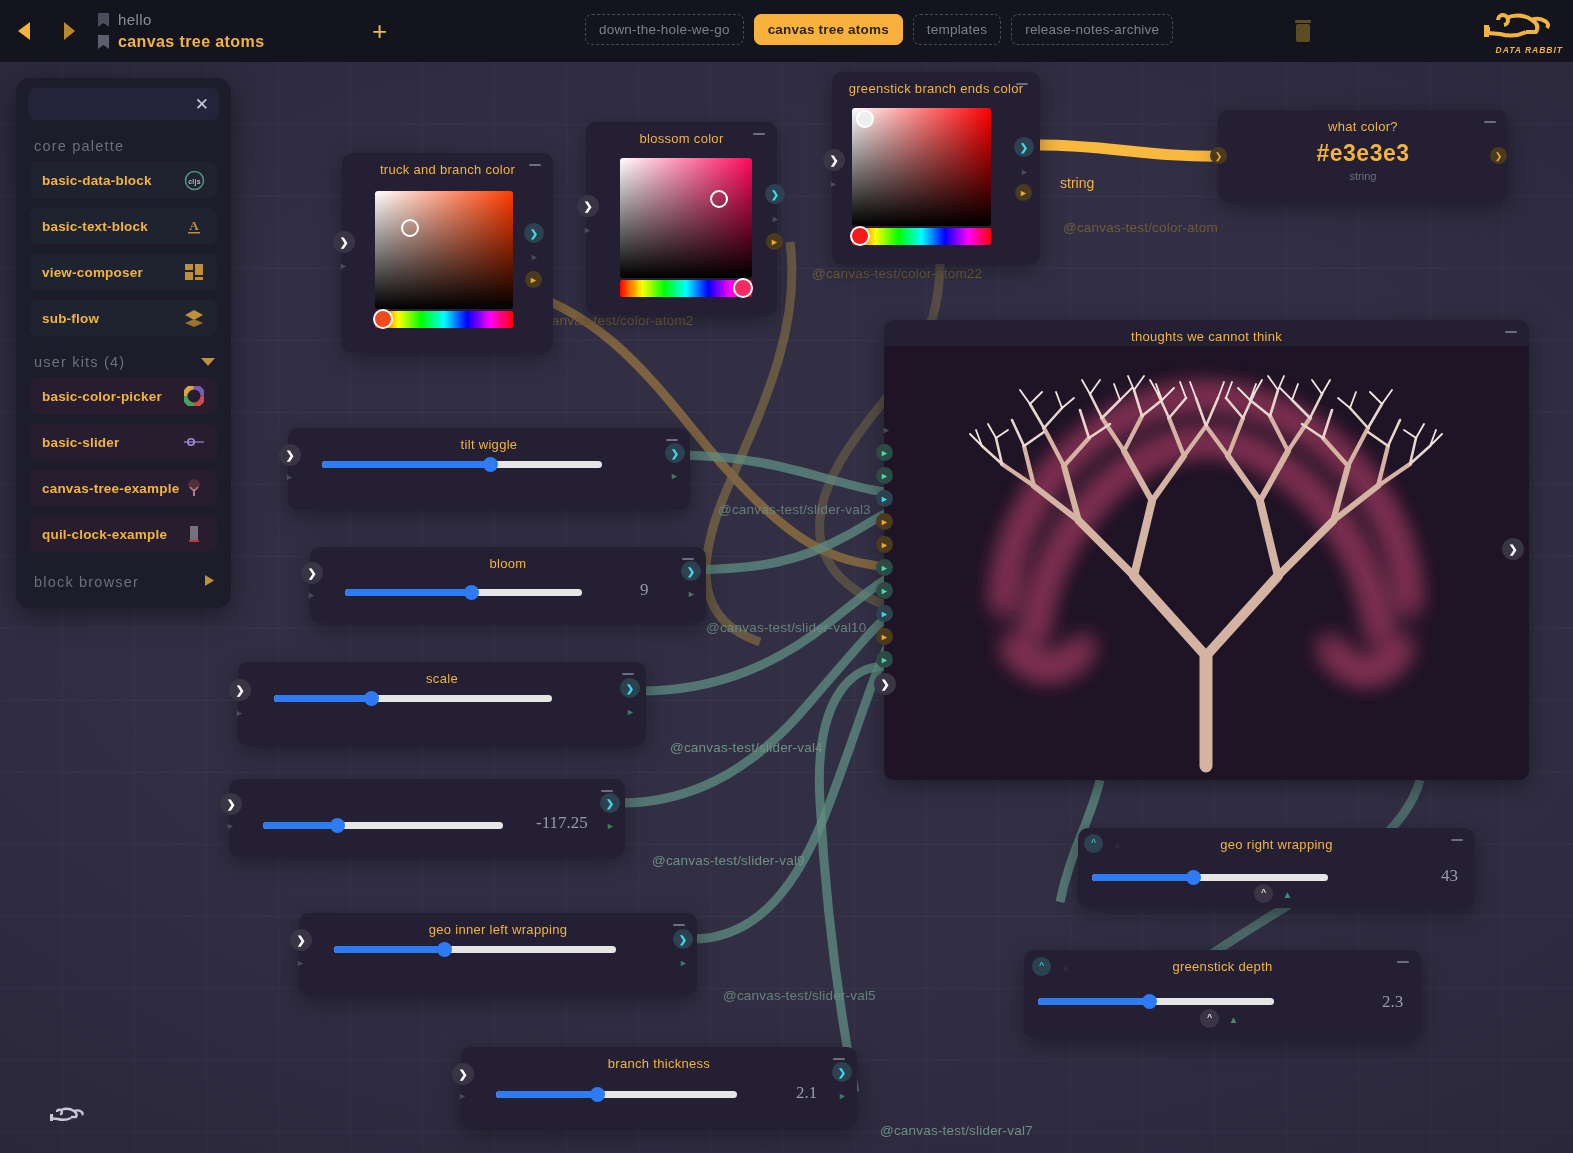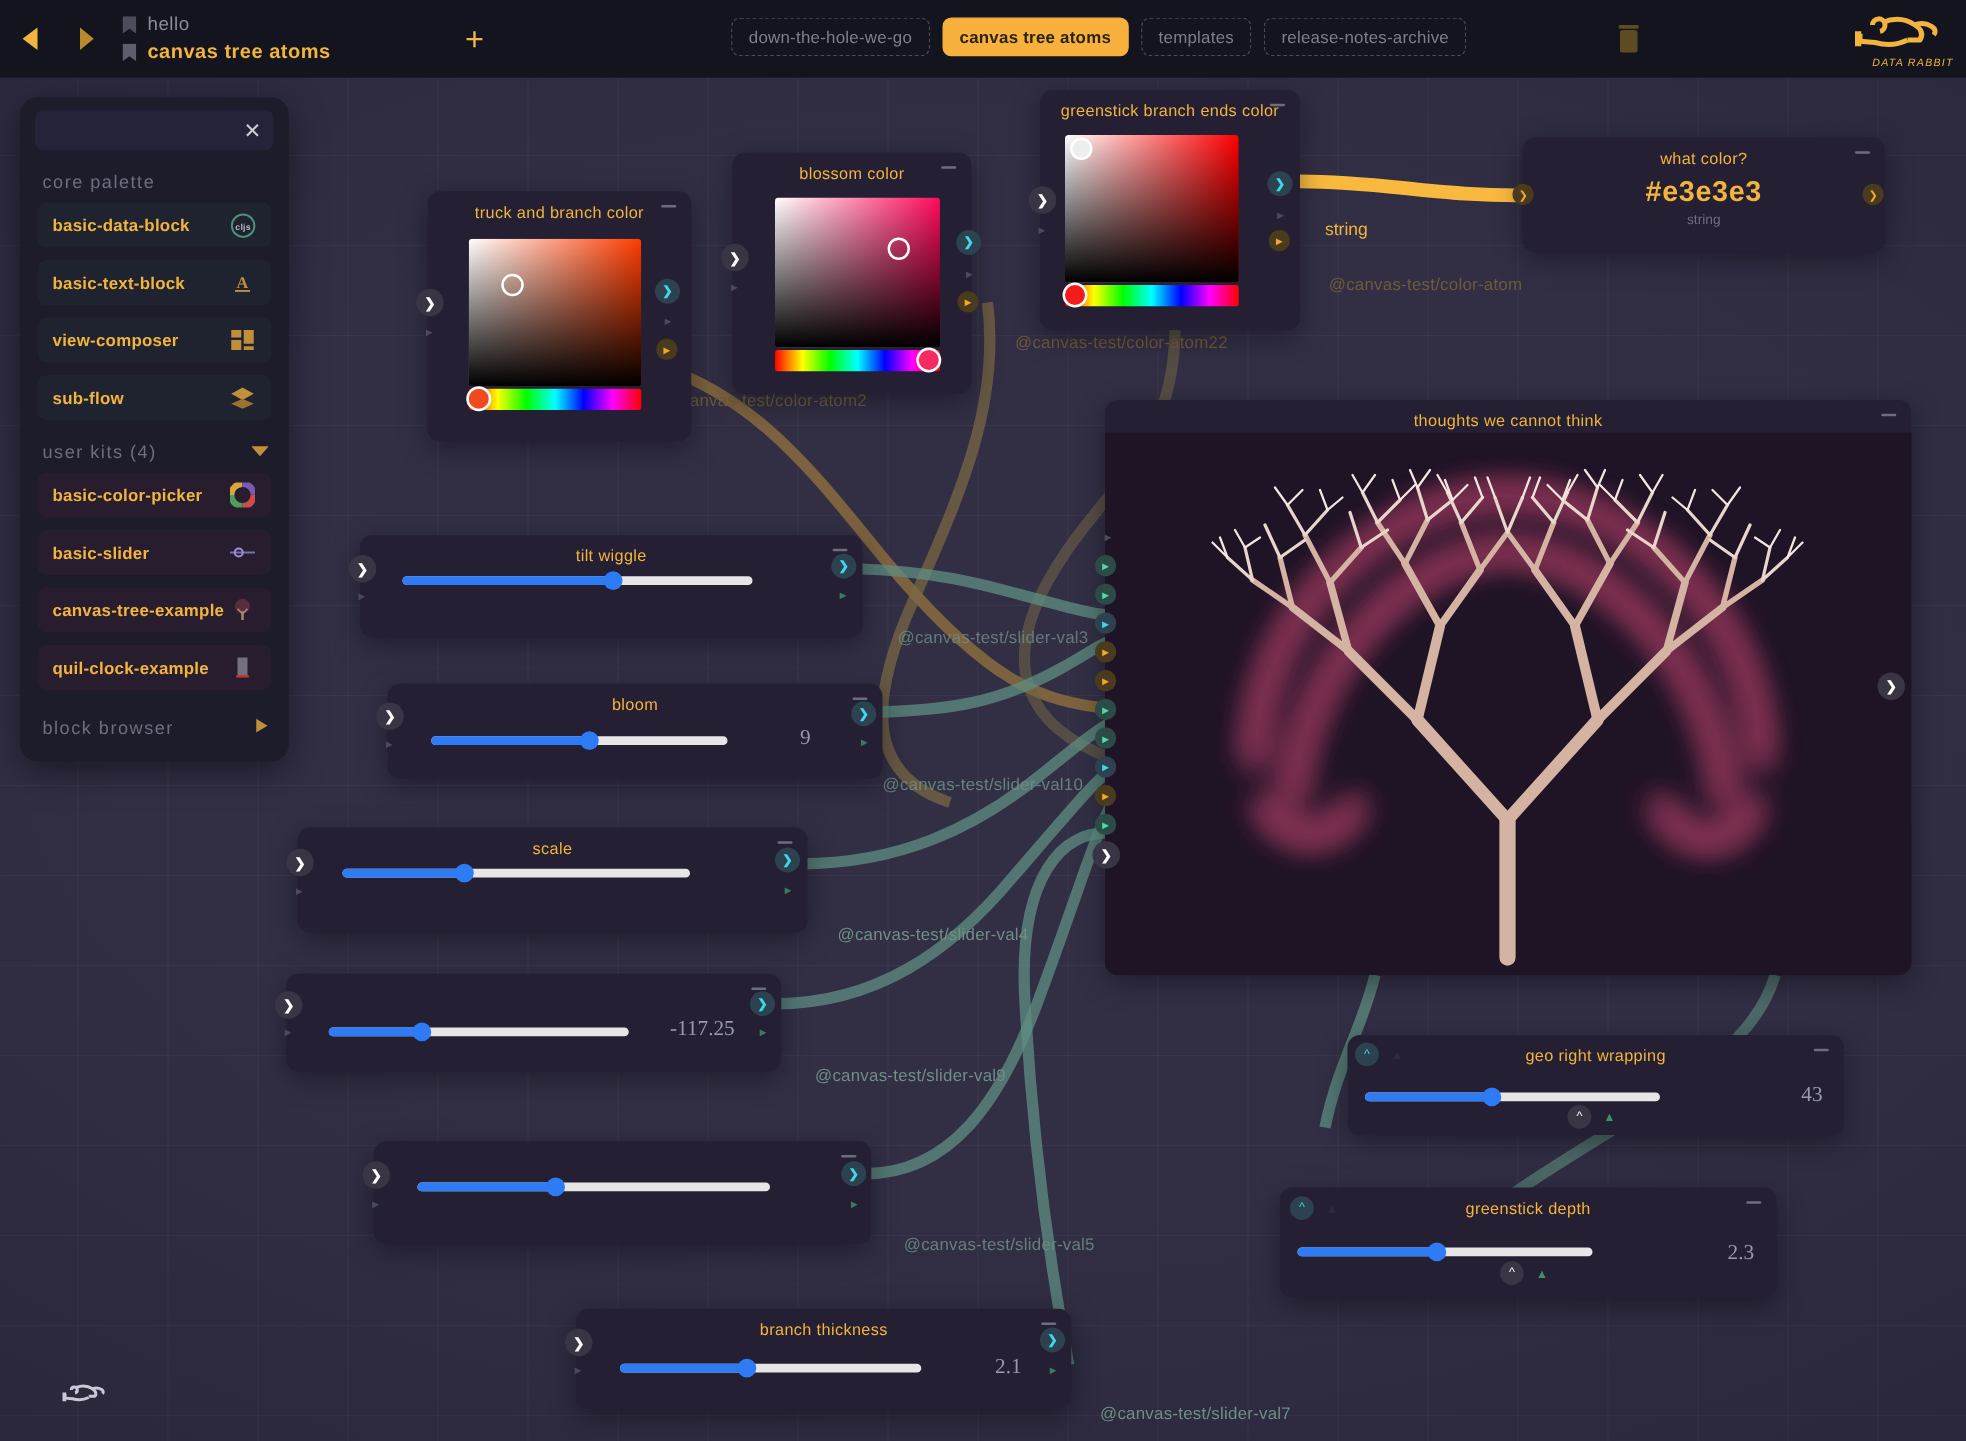--- a/index.html
+++ b/index.html
@@ -46,21 +46,21 @@
     border:1px dashed #4a4a58;border-radius:7px;padding:7px 13px;font-size:13.5px;
     color:#7e7e8d;cursor:pointer;white-space:nowrap;letter-spacing:0.2px;
   }
   .tab.active{
     background:#f9b13e;border:1px solid #f9b13e;color:#2b2410;font-weight:700;
   }
   #trash{position:absolute;left:1292px;top:18px;cursor:pointer;}
   #logo{position:absolute;right:8px;top:4px;width:92px;height:52px;}
   #logo .logo-text{
     position:absolute;bottom:1px;right:2px;font-size:8.5px;letter-spacing:1px;
-    color:#f2b43c;font-weight:400;font-style:italic;padding-left:19px;
+    color:#f2b43c;font-weight:700;font-style:italic;padding-left:19px;
   }
   
   #palette{
     position:absolute;left:16px;top:78px;width:215px;
     background:#1c1c2b;border-radius:14px;padding:0 0 18px 0;
     box-shadow:0 8px 30px rgba(0,0,0,.45);z-index:50;
   }
   #palette-search{
     margin:10px 12px 0 12px;height:32px;background:#23233a;border-radius:7px;
     display:flex;align-items:center;justify-content:flex-end;padding-right:10px;
@@ -525,20 +525,21 @@
     <div class="sl-knob" style="left:calc(31% - 7px);"></div>
   </div>
   <div class="sl-val" style="left:307px;top:34px;">-117.25</div>
   <div class="port big" style="left:-9px;top:14px;">❯</div>
   <div class="port sm dark" style="left:-7px;top:38px;">►</div>
   <div class="port cyan-big" style="left:371px;top:14px;">❯</div>
   <div class="port sm darkgreen" style="left:373px;top:38px;">►</div>
 </div>
 
 <div class="node" style="left:299px;top:913px;width:398px;height:82px;">
+  <div class="node-title">geo inner left wrapping</div>
   <div class="node-min"></div>
   <div class="sl-track" style="left:35px;top:33px;width:282px;">
     <div class="sl-fill" style="width:39%;"></div>
     <div class="sl-knob" style="left:calc(39% - 7px);"></div>
   </div>
   <div class="port big" style="left:-9px;top:16px;">❯</div>
   <div class="port sm dark" style="left:-7px;top:41px;">►</div>
   <div class="port cyan-big" style="left:374px;top:16px;">❯</div>
   <div class="port sm darkgreen" style="left:376px;top:41px;">►</div>
 </div>

